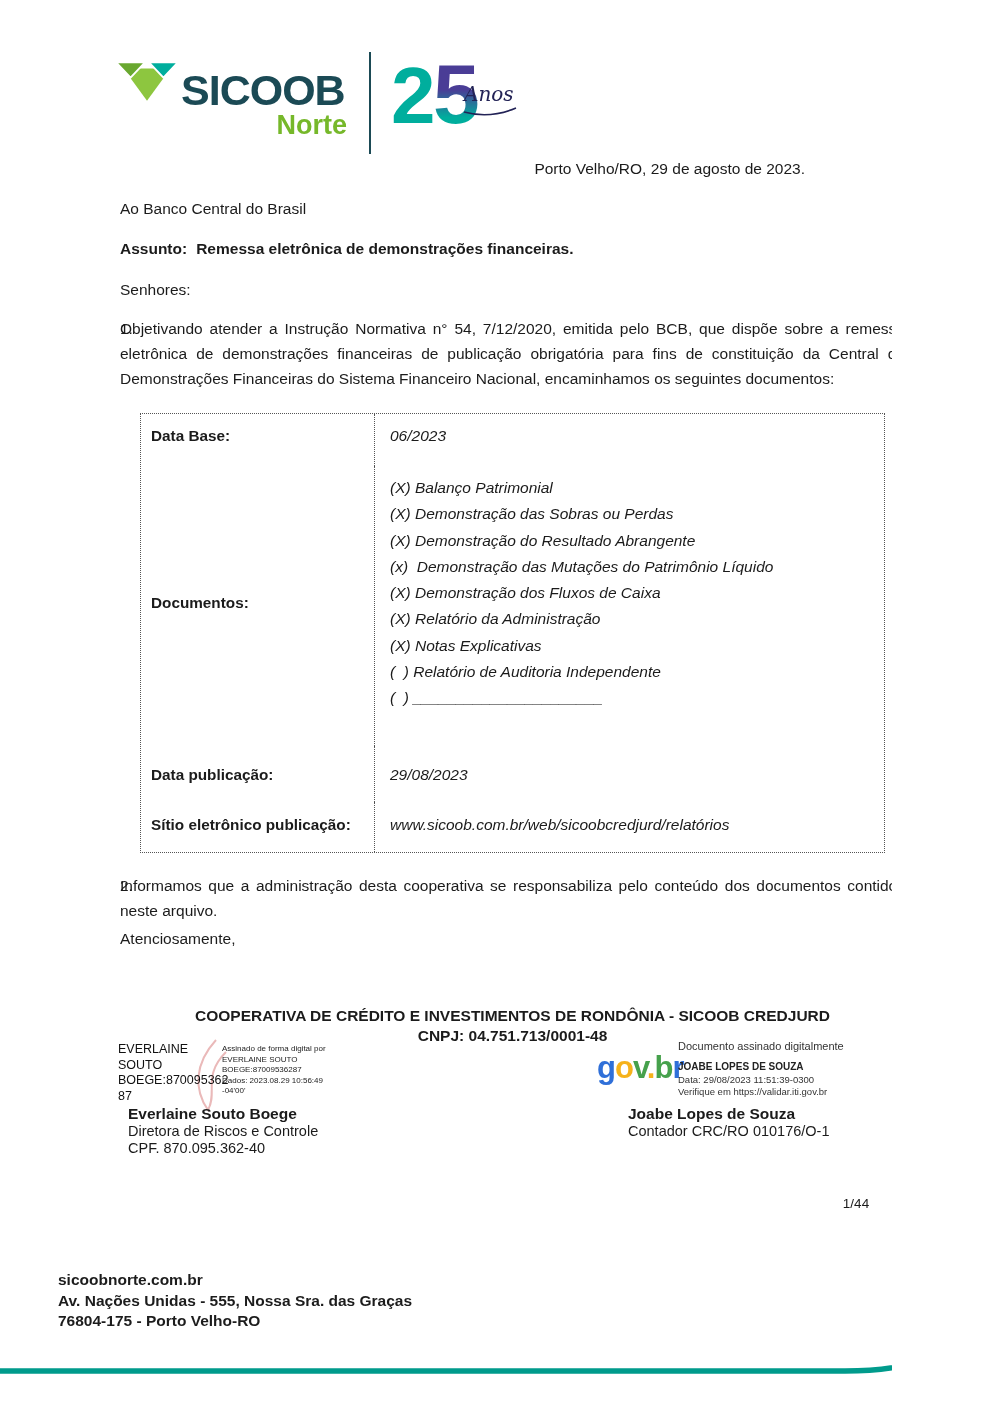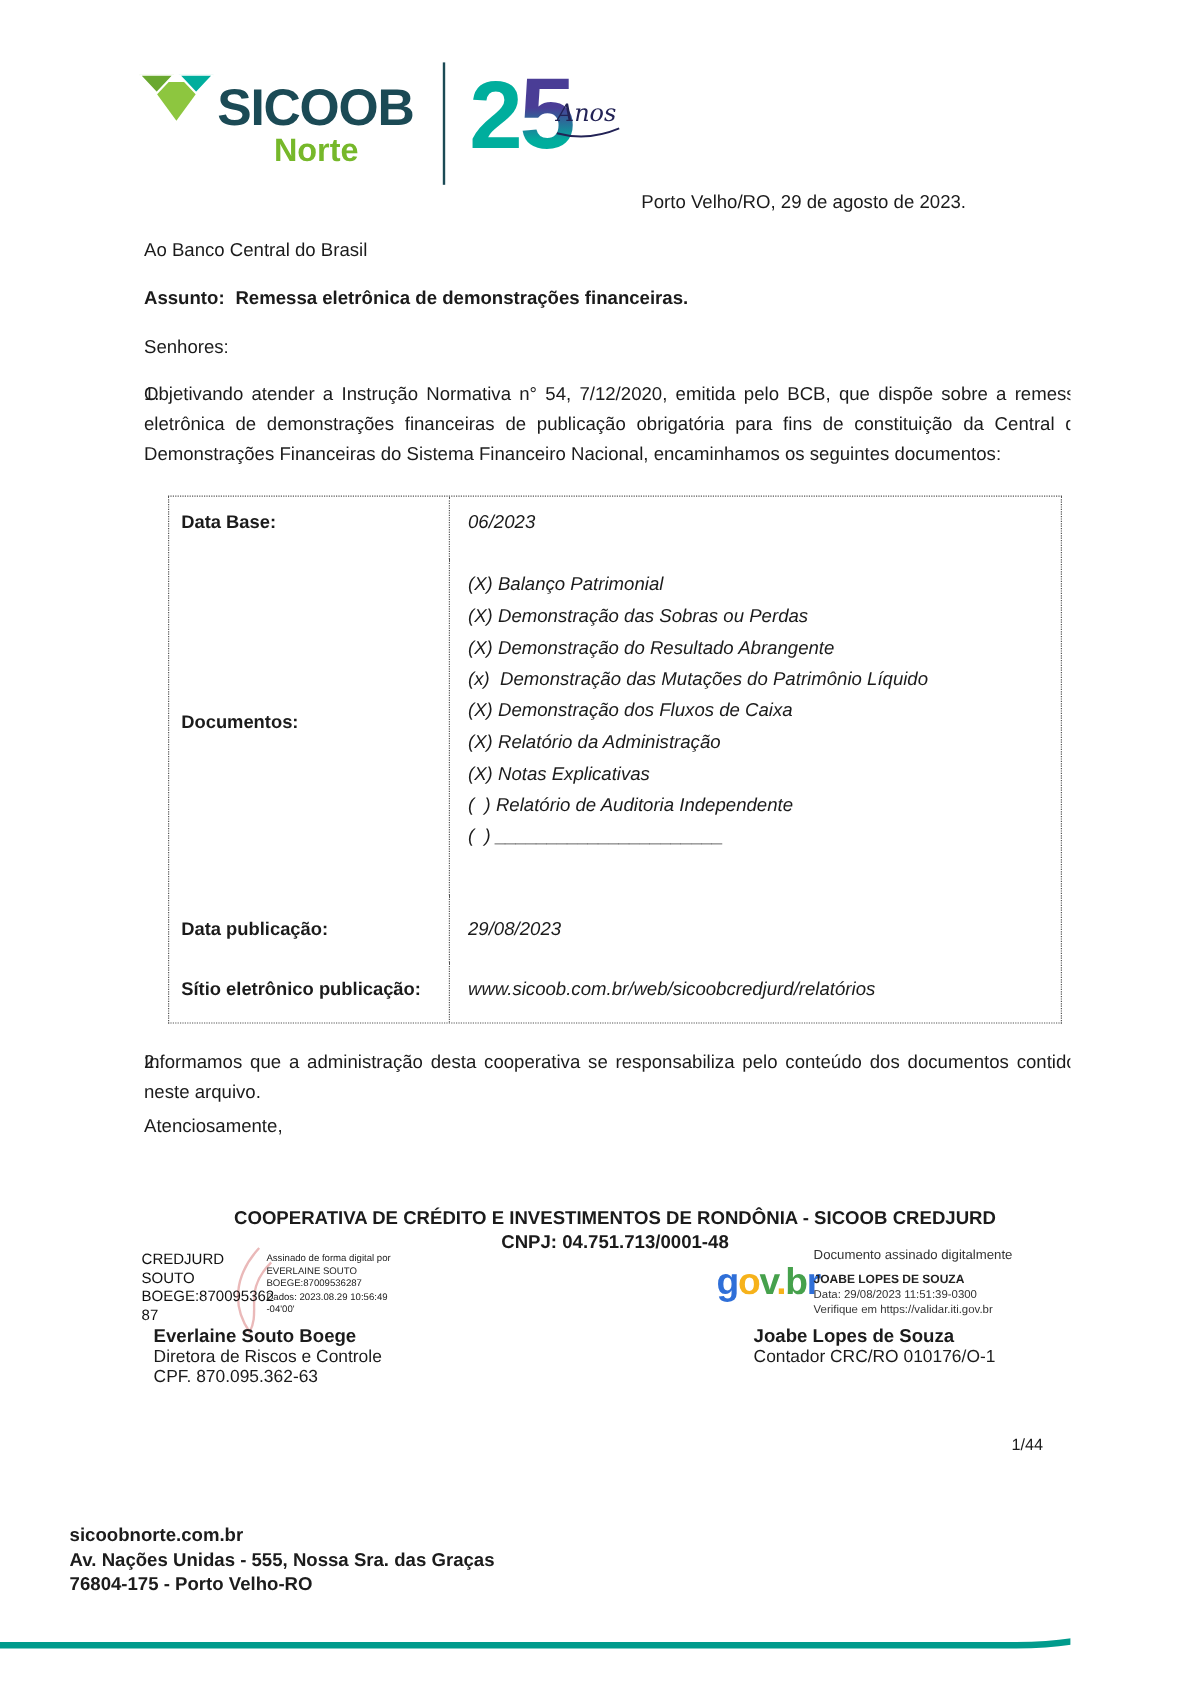--- a/index.html
+++ b/index.html
@@ -6,21 +6,21 @@
     --brand_dark:#1B4A55; --brand_green:#76B82A; --teal:#00AE9D; --purple:#4A3D96;
     --swoosh:#009B8C; --lime:#8DC63F; --text:#1B1B1B;
   }
   *{margin:0;padding:0;box-sizing:border-box;}
   body{background:#fff;font-family:"Liberation Sans",sans-serif;color:var(--text);}
   .page{position:relative;width:892px;height:1415px;background:#fff;overflow:hidden;}
 
   
   .brand-mark{position:absolute;left:116px;top:62px;}
   .brand-word{position:absolute;left:181px;top:66px;font-size:43px;font-weight:bold;letter-spacing:-1px;color:var(--brand_dark);}
-  .brand-sub{position:absolute;left:180px;top:110px;width:167px;text-align:center;font-size:27px;font-weight:bold;color:var(--brand_green);}
+  .brand-sub{position:absolute;left:180px;top:110px;width:167px;text-align:right;font-size:27px;font-weight:bold;color:var(--brand_green);}
   .hdr-divider{position:absolute;left:369px;top:52px;width:2px;height:102px;background:var(--brand_dark);}
   .anniv-2{position:absolute;left:391px;top:56px;font-size:80px;font-weight:bold;color:var(--teal);line-height:1;}
   .anniv-5{position:absolute;left:433px;top:52px;font-size:84px;font-weight:bold;line-height:1;
            background:linear-gradient(180deg,var(--purple) 45%,var(--teal) 78%);
            -webkit-background-clip:text;background-clip:text;color:transparent;}
   .anniv-word{position:absolute;left:464px;top:82px;font-size:20px;font-style:italic;font-family:"DejaVu Serif",serif;color:#232356;}
   .anniv-swash{position:absolute;left:462px;top:104px;}
 
   
   .date-line{position:absolute;top:160px;right:87px;font-size:15.5px;}
@@ -148,31 +148,31 @@
     <div>CNPJ: 04.751.713/0001-48</div>
   </div>
 
   <div class="sig-left-stamp">
     <span class="red-flourish">
       <svg width="62" height="76" viewBox="0 0 62 76">
         <path d="M34 2 C 12 26, 12 52, 26 72 C 36 54, 20 38, 44 14" fill="none" stroke="#D98080" stroke-width="2"></path>
       </svg>
     </span>
     <div class="stamp-name">
-        <div class="stamp-name-line">CREDJURD</div>
+        <div class="stamp-name-line">EVERLAINE</div>
         <div class="stamp-name-line">SOUTO</div>
         <div class="stamp-name-line">BOEGE:870095362</div>
         <div class="stamp-name-line">87</div>
       </div>
     <div class="stamp-detail">Assinado de forma digital por EVERLAINE SOUTO BOEGE:87009536287 Dados: 2023.08.29 10:56:49 -04'00'</div>
   </div>
   <div class="sig-name-block blk-left">
     <div class="sig-name">Everlaine Souto Boege</div>
     <div>Diretora de Riscos e Controle</div>
-    <div>CPF. 870.095.362-63</div>
+    <div>CPF. 870.095.362-40</div>
   </div>
 
   <div class="sig-right-stamp">
     <div class="gov-line1">Documento assinado digitalmente</div>
     <div class="govbr-logo"><span style="color: rgb(47, 111, 216);">g</span><span style="color: rgb(246, 178, 27);">o</span><span style="color: rgb(70, 161, 76);">v</span><span style="color: rgb(246, 178, 27);">.</span><span style="color: rgb(70, 161, 76);">b</span><span style="color: rgb(47, 111, 216);">r</span></div>
     <div class="gov-line2">JOABE LOPES DE SOUZA</div>
     <div class="gov-line3">Data: 29/08/2023 11:51:39-0300</div>
     <div class="gov-line4">Verifique em https://validar.iti.gov.br</div>
   </div>
   <div class="sig-name-block blk-right">

